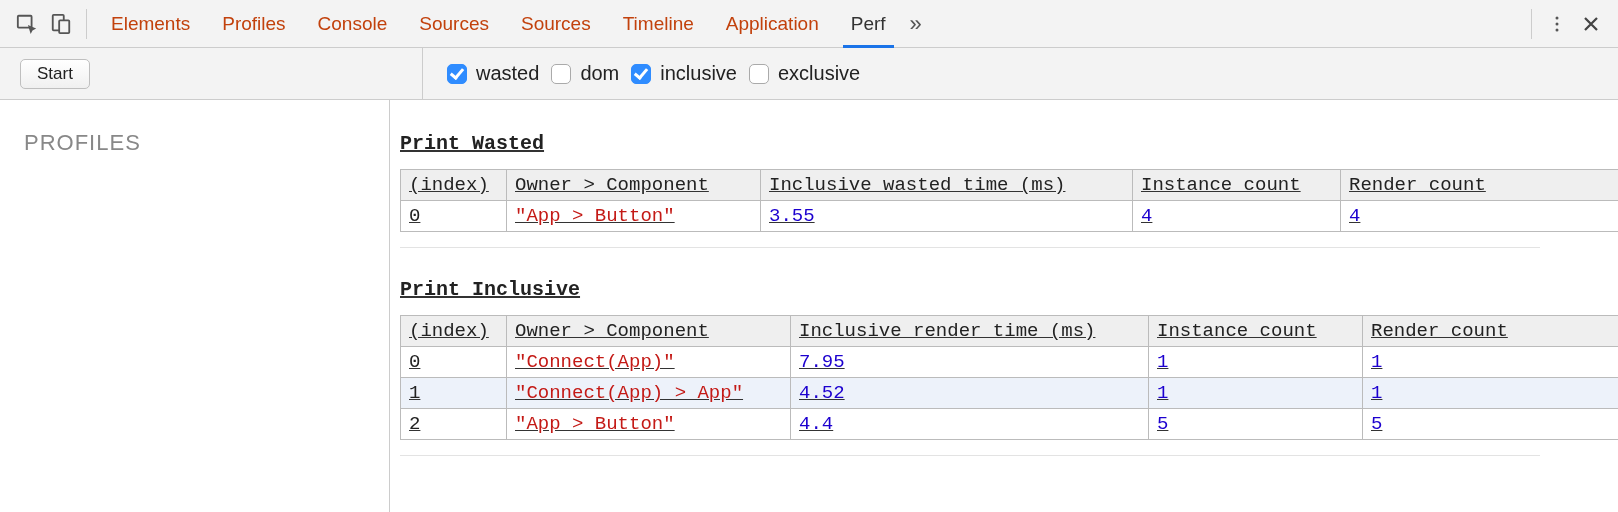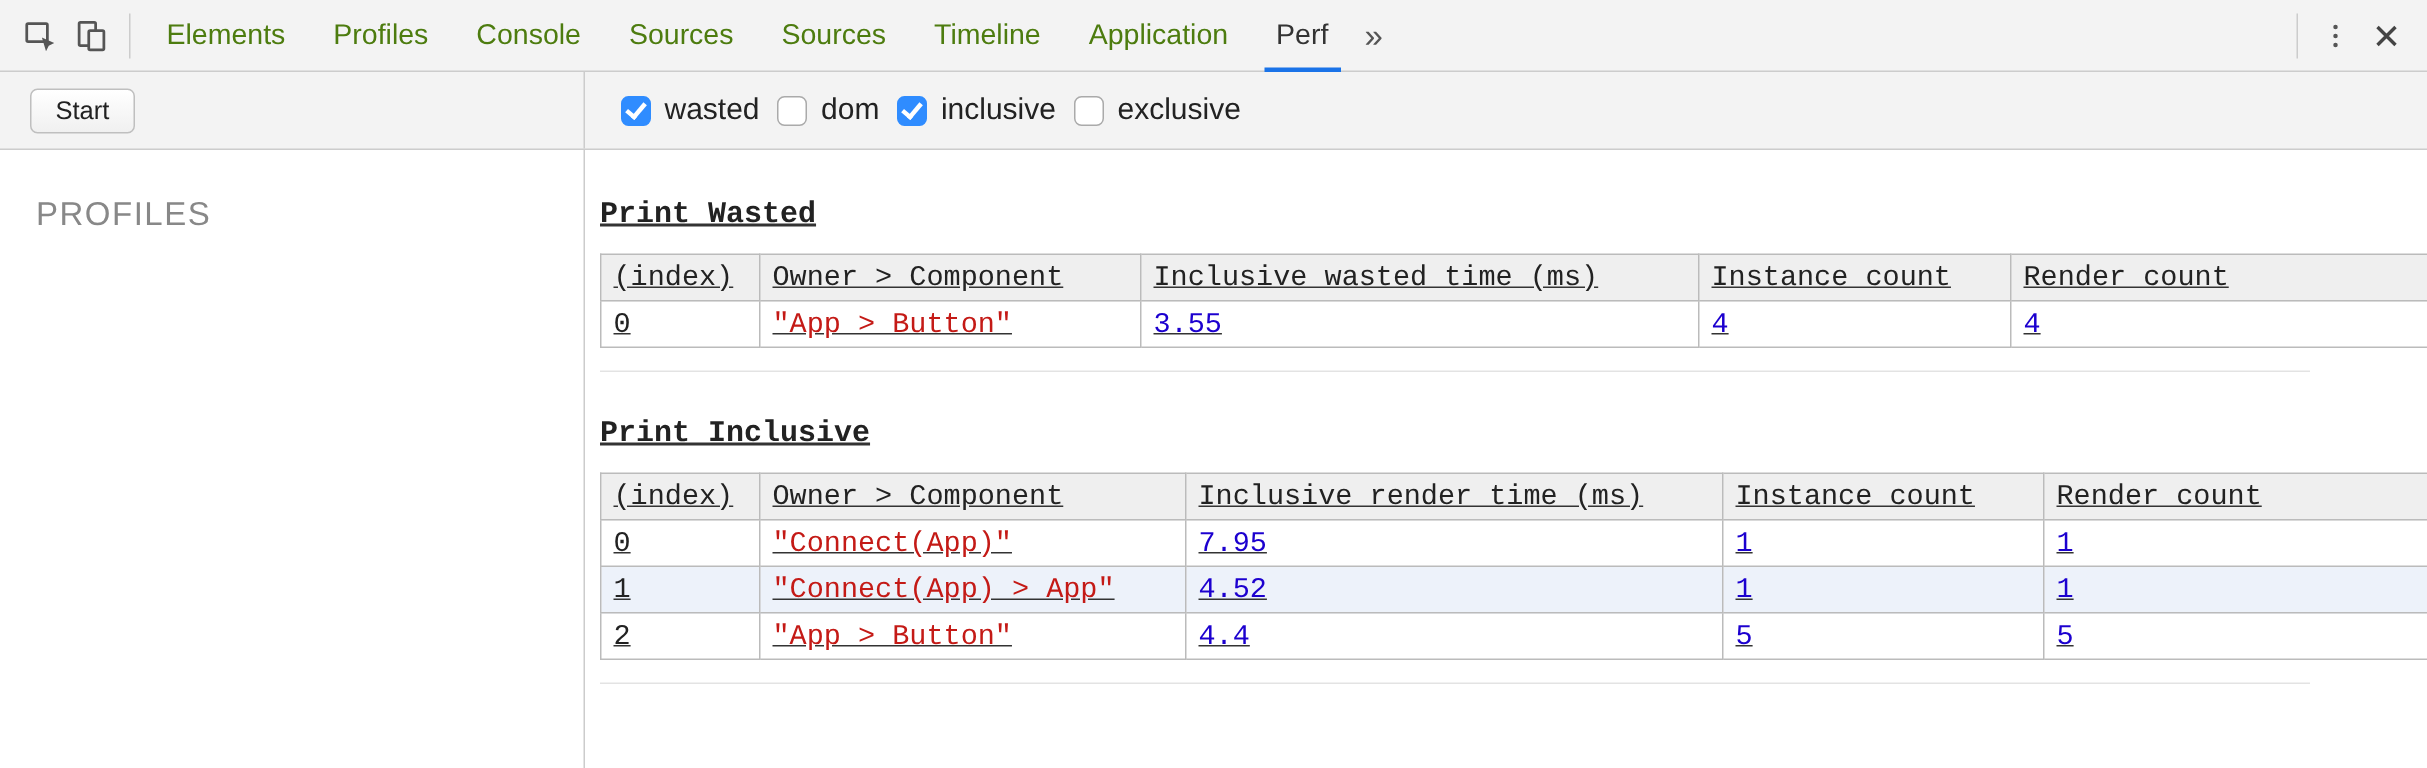--- a/index.html
+++ b/index.html
@@ -37,21 +37,21 @@
     width: 1px; height: 30px;
     background: #ccc;
     margin: 0 8px;
   }
   .tabbar .tab {
     padding: 0 16px;
     height: 100%;
     display: flex;
     align-items: center;
     cursor: pointer;
-    color: #4d7c0f;
+    color: #c2410c;
     white-space: nowrap;
   }
   .tabbar .tab.active {
     color: #333;
     position: relative;
     text-align: center;
   }
   .tabbar .tab.active::after {
     content: "";
     position: absolute;
@@ -68,21 +68,21 @@
 
   
   .toolbar-row {
     display: flex;
     align-items: stretch;
     height: 52px;
     background: #f3f3f3;
     border-bottom: 1px solid #ccc;
   }
   .toolbar-left {
-    width: 390px;
+    width: 423px;
     display: flex;
     align-items: center;
     padding: 0 20px;
     border-right: 1px solid #ccc;
   }
   .start-btn {
     background: linear-gradient(#ffffff, #f0f0f0);
     border: 1px solid #bfbfbf;
     border-radius: 5px;
     padding: 4px 16px;

